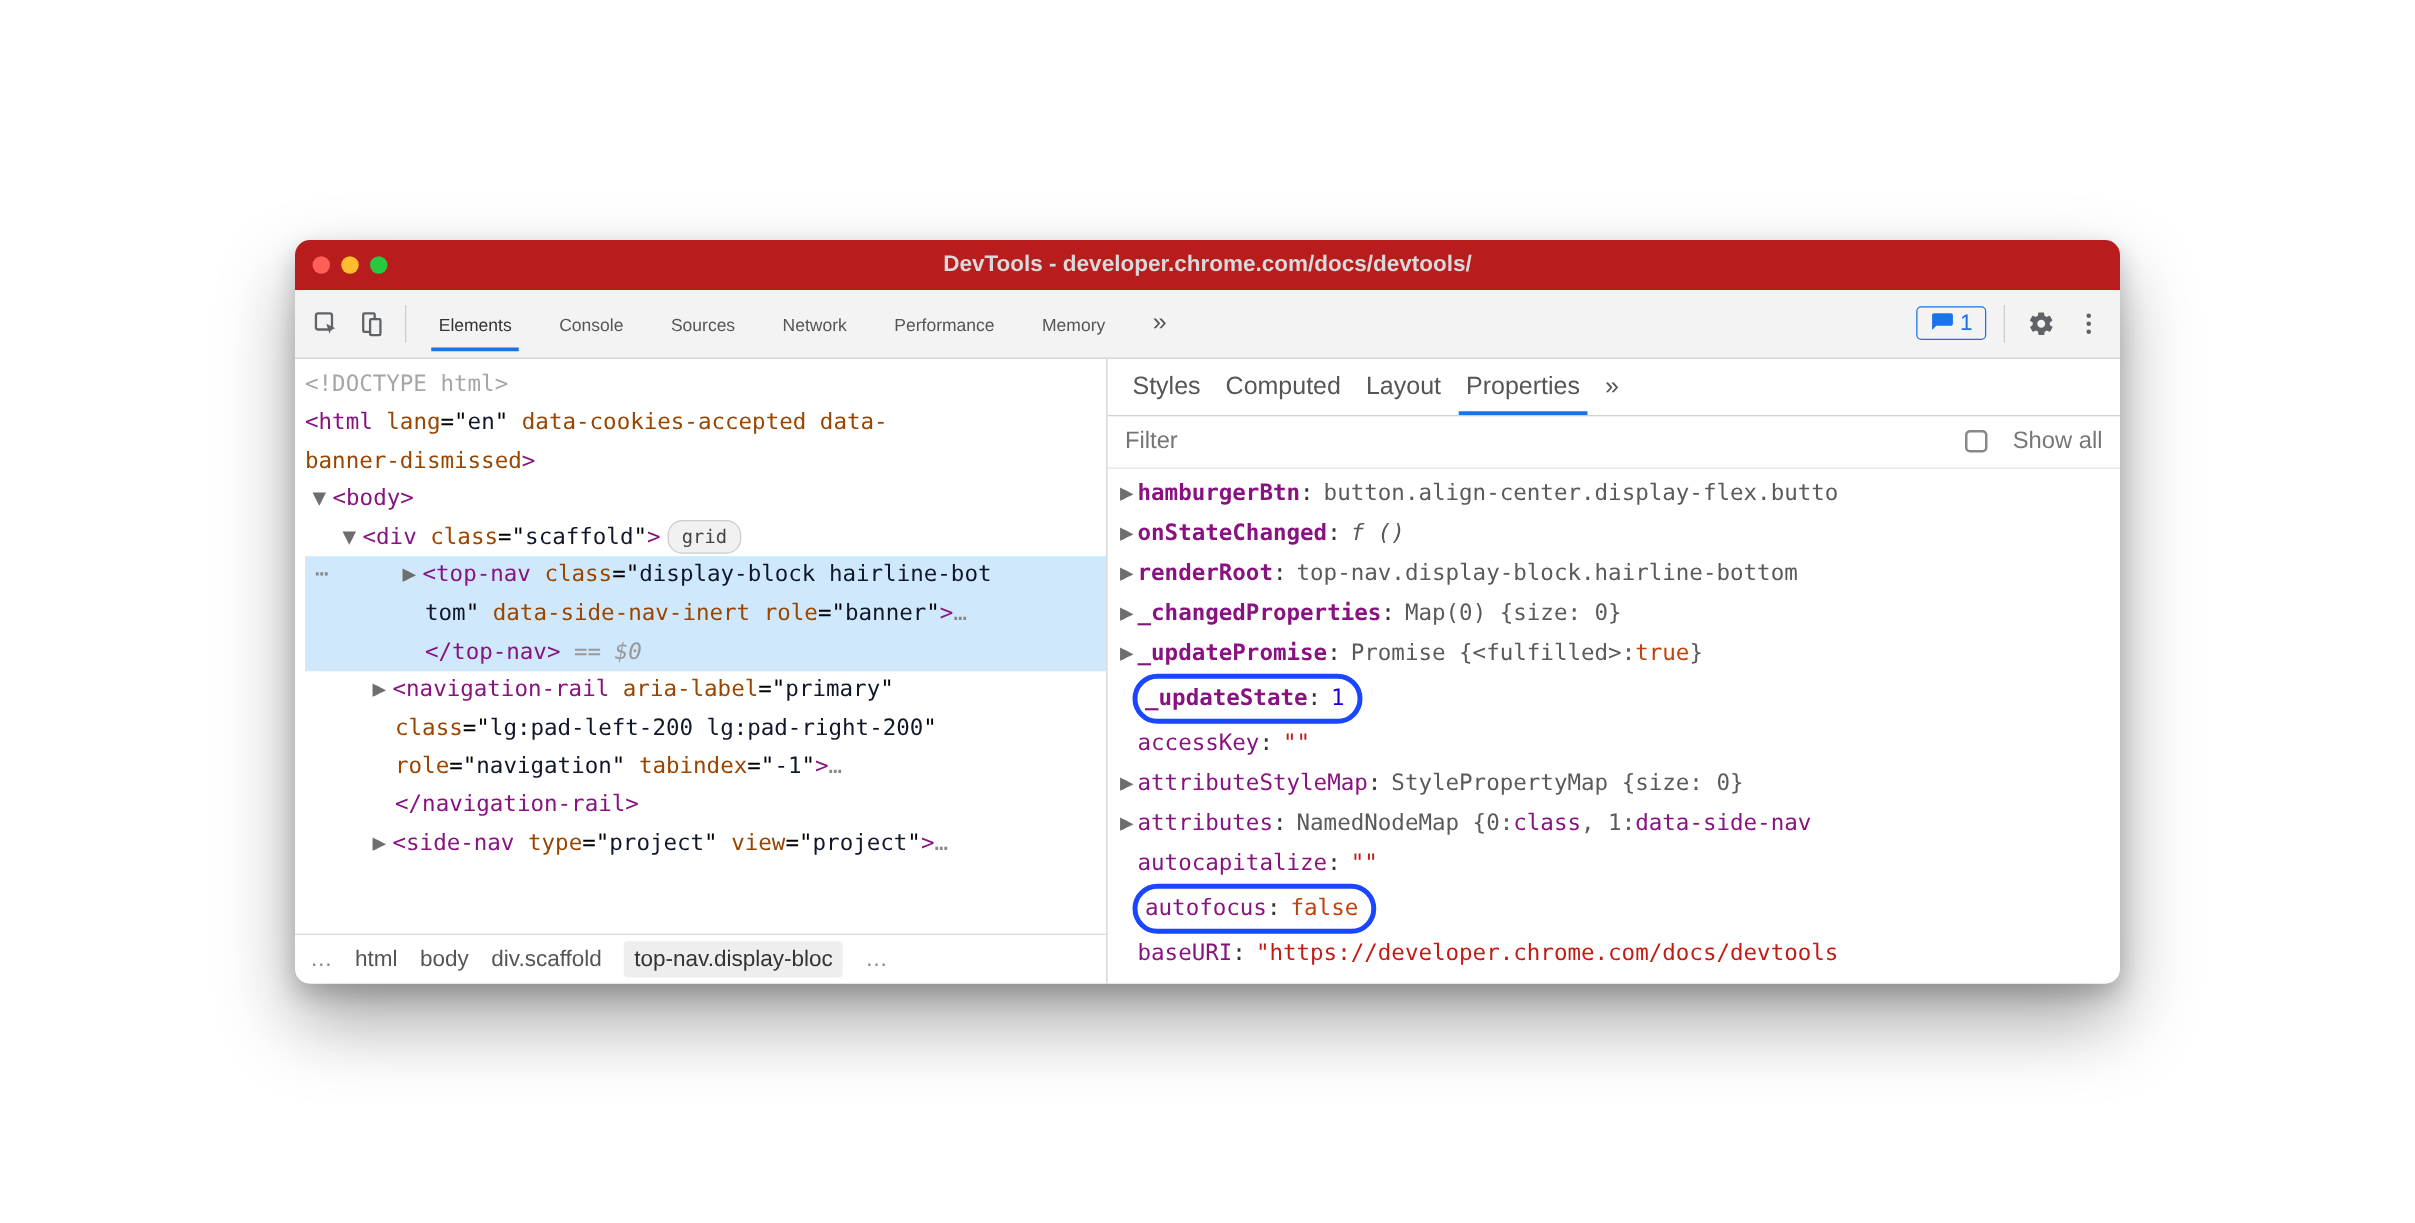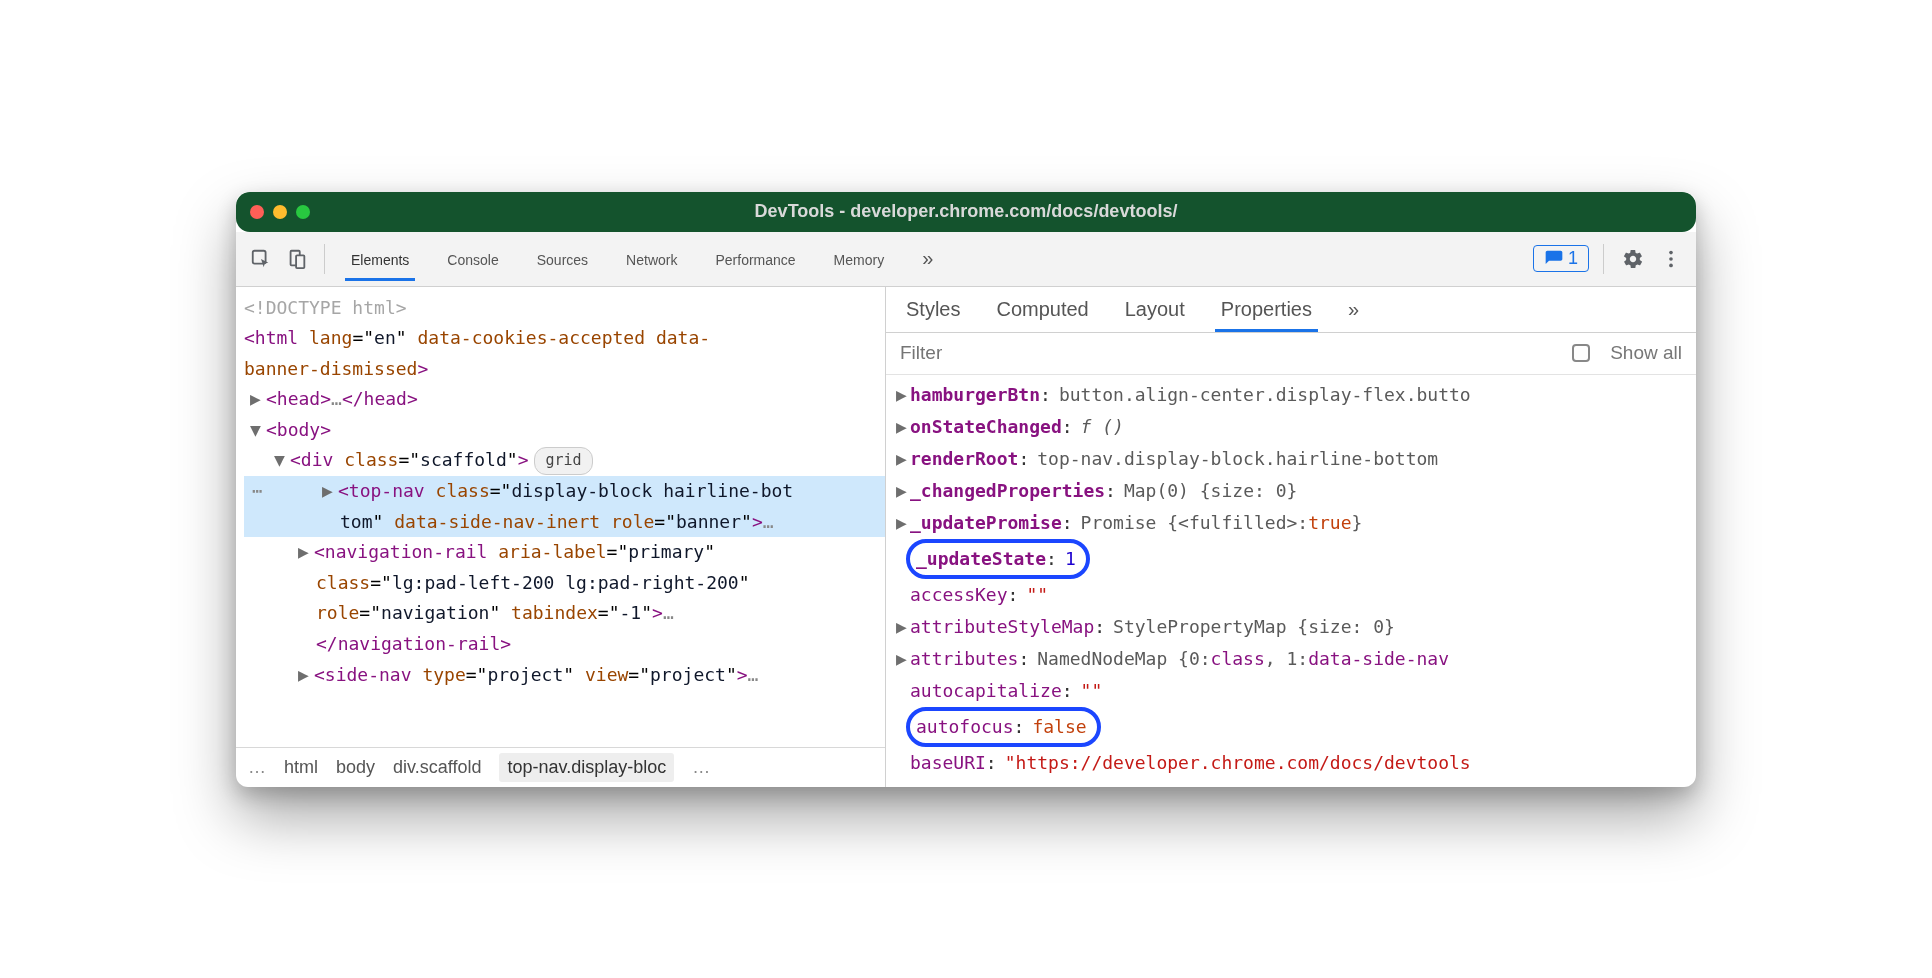--- a/index.html
+++ b/index.html
@@ -13,26 +13,25 @@
   }
   .window {
     width: 1460px;
     background: #fff;
     border-radius: 12px;
     overflow: hidden;
     box-shadow: 0 30px 60px rgba(0,0,0,0.35), 0 8px 20px rgba(0,0,0,0.2);
   }
   .titlebar {
     height: 40px;
-    background: #14532d;
+    background: #b91c1c;
     display: flex;
     align-items: center;
     padding: 0 14px;
     position: relative;
-    border-radius: 14px;
   }
   .traffic {
     display: flex;
     gap: 9px;
   }
   .traffic span {
     width: 14px; height: 14px; border-radius: 50%;
   }
   .tr-close { background: #ff5f57; }
   .tr-min { background: #febc2e; }
@@ -193,21 +192,21 @@
 
   .side-panel {
     flex: 1;
     display: flex;
     flex-direction: column;
     overflow: hidden;
   }
   .side-tabs {
     display: flex;
     align-items: center;
-    gap: 28px;
+    gap: 12px;
     padding: 0 16px;
     height: 46px;
     border-bottom: 1px solid #d0d0d0;
   }
   .side-tab {
     font-size: 20px;
     color: #555;
     padding: 10px 4px 10px;
     cursor: pointer;
     position: relative;
@@ -341,28 +340,28 @@
     </div>
   </div>
 
   <div class="main">
 
     <div class="dom-panel">
       <div class="dom-tree">
         <div class="dom-line indent-0"><span class="c-doctype">&lt;!DOCTYPE html&gt;</span></div>
         <div class="dom-line indent-0"><span class="c-tag">&lt;html</span> <span class="c-attr">lang</span>="<span class="c-str">en</span>" <span class="c-attr">data-cookies-accepted</span> <span class="c-attr">data-</span></div>
         <div class="dom-line indent-0"><span class="c-attr">banner-dismissed</span><span class="c-tag">&gt;</span></div>
-        <div class="dom-line indent-1"><span class="tri">▶</span><span class="c-tag">&lt;head&gt;</span><span class="c-muted">…</span><span class="c-tag">&lt;/head&gt;</span></div>
         <div class="dom-line indent-1"><span class="tri">▼</span><span class="c-tag">&lt;body&gt;</span></div>
         <div class="dom-line indent-2"><span class="tri">▼</span><span class="c-tag">&lt;div</span> <span class="c-attr">class</span>="<span class="c-str">scaffold</span>"<span class="c-tag">&gt;</span><span class="badge-pill">grid</span></div>
 
         <div class="selected-wrap">
           <div class="dots-gutter" style="top:0">⋯</div>
           <div class="dom-line"><span class="tri">▶</span><span class="c-tag">&lt;top-nav</span> <span class="c-attr">class</span>="<span class="c-str">display-block hairline-bot</span></div>
           <div class="dom-line"><span class="c-str">tom</span>" <span class="c-attr">data-side-nav-inert</span> <span class="c-attr">role</span>="<span class="c-str">banner</span>"<span class="c-tag">&gt;</span><span class="c-muted">…</span></div>
+          <div class="dom-line"><span class="c-tag">&lt;/top-nav&gt;</span><span class="eq0"> == $0</span></div>
         </div>
 
         <div class="dom-line indent-3"><span class="tri">▶</span><span class="c-tag">&lt;navigation-rail</span> <span class="c-attr">aria-label</span>="<span class="c-str">primary</span>"</div>
         <div class="dom-line indent-3"><span class="c-attr">class</span>="<span class="c-str">lg:pad-left-200 lg:pad-right-200</span>"</div>
         <div class="dom-line indent-3"><span class="c-attr">role</span>="<span class="c-str">navigation</span>" <span class="c-attr">tabindex</span>="<span class="c-str">-1</span>"<span class="c-tag">&gt;</span><span class="c-muted">…</span></div>
         <div class="dom-line indent-3"><span class="c-tag">&lt;/navigation-rail&gt;</span></div>
         <div class="dom-line indent-3"><span class="tri">▶</span><span class="c-tag">&lt;side-nav</span> <span class="c-attr">type</span>="<span class="c-str">project</span>" <span class="c-attr">view</span>="<span class="c-str">project</span>"<span class="c-tag">&gt;</span><span class="c-muted">…</span></div>
       </div>
       <div class="breadcrumb">
         <span class="bc-dots">…</span>

